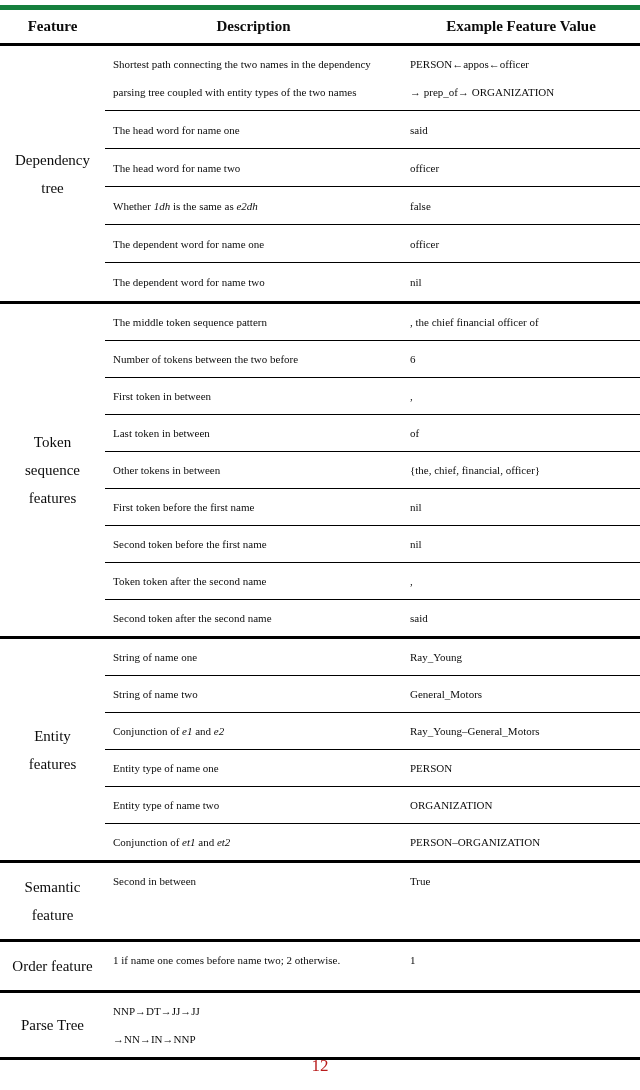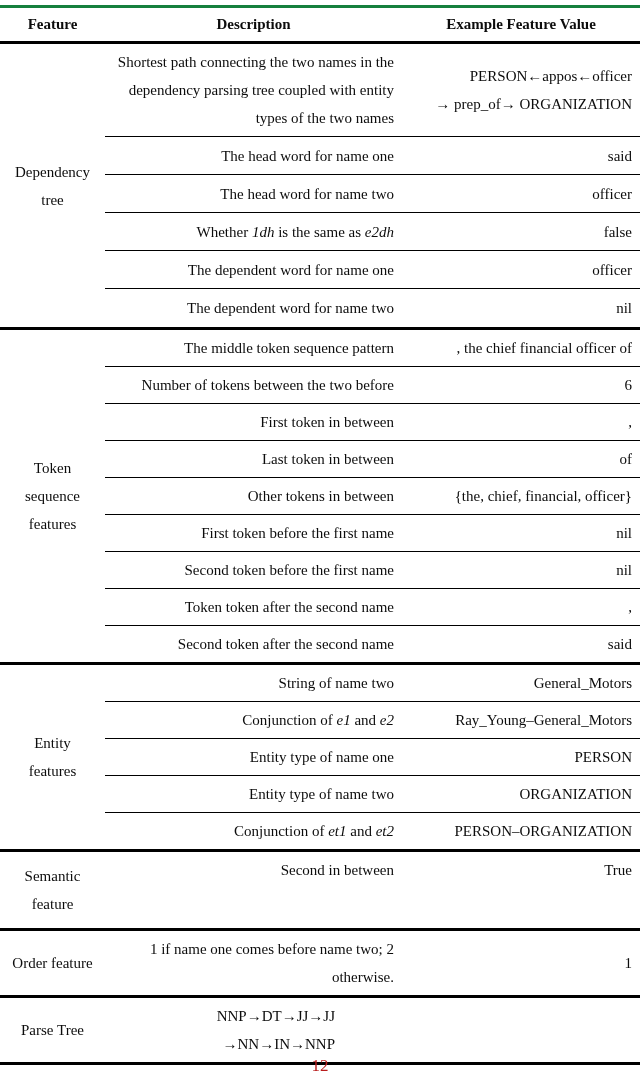--- a/index.html
+++ b/index.html
@@ -10,21 +10,21 @@
     width: 640px; height: 1090px;
     position: relative;
     overflow: hidden;
     font-family: "Liberation Serif", "DejaVu Serif", serif;
     color: #0c0c0c;
   }
   .paper-table {
     position: absolute;
     top: 5px; left: 0;
     width: 640px;
-    border-top: 3px solid #15803d;
+    border-top: 5px solid #15803d;
     background: #fff;
   }
   .header-row {
     display: flex;
     align-items: center;
     height: 33px;
     border-bottom: 3px solid #000;
     font-weight: bold;
     font-size: 15px;
   }
@@ -59,23 +59,23 @@
     min-height: 36px;
     border-bottom: 1px solid #000;
     box-sizing: border-box;
   }
   .row:last-child { border-bottom: none; }
   
   .group:nth-child(2) .row { min-height: 38px; }
 
   .cell {
     box-sizing: border-box;
-    font-size: 15px;
+    font-size: 11px;
     line-height: 28px;
-    text-align: right;
+    text-align: left;
     padding: 4px 8px;
   }
   .desc { width: 297px; }
   .val  {
     width: 238px;
     display: flex;
     flex-direction: column;
     justify-content: center;
   }
   .it { font-style: italic; }
@@ -198,20 +198,26 @@
           <div class="cell val">
             <div>said</div>
           </div>
         </div>
       </div>
     </div>
     <div class="group">
       <div class="feature-cell">Entity features</div>
       <div class="rows">
         <div class="row">
+          <div class="cell desc"><span>String of name one</span></div>
+          <div class="cell val">
+            <div>Ray_Young</div>
+          </div>
+        </div>
+        <div class="row">
           <div class="cell desc"><span>String of name two</span></div>
           <div class="cell val">
             <div>General_Motors</div>
           </div>
         </div>
         <div class="row">
           <div class="cell desc"><span>Conjunction of </span><span class="it">e1</span><span> and </span><span class="it">e2</span></div>
           <div class="cell val">
             <div>Ray_Young–General_Motors</div>
           </div>

